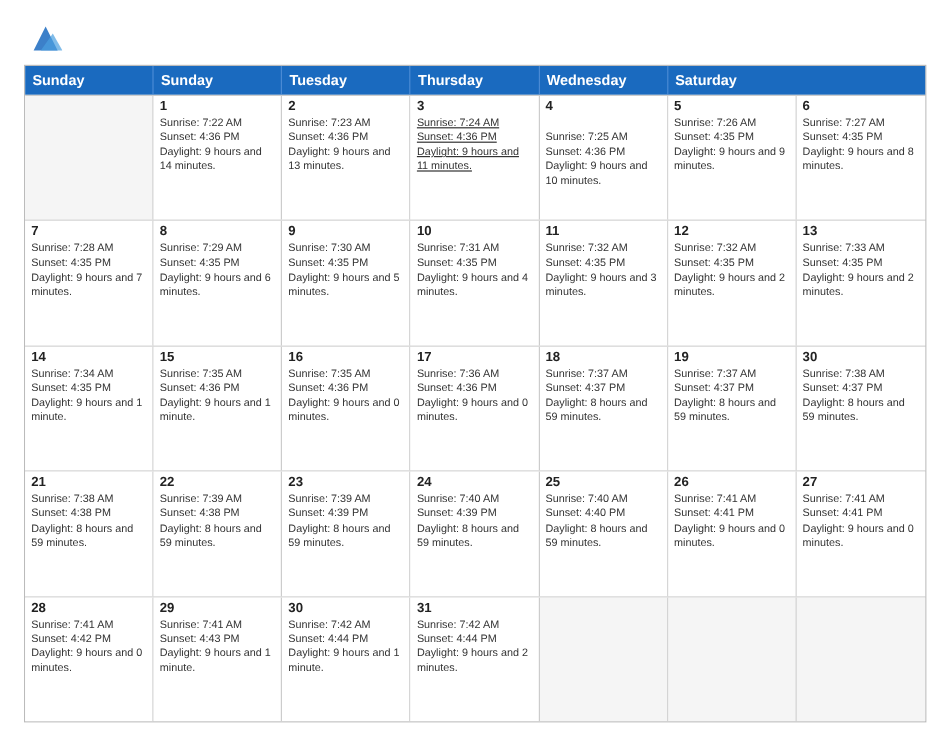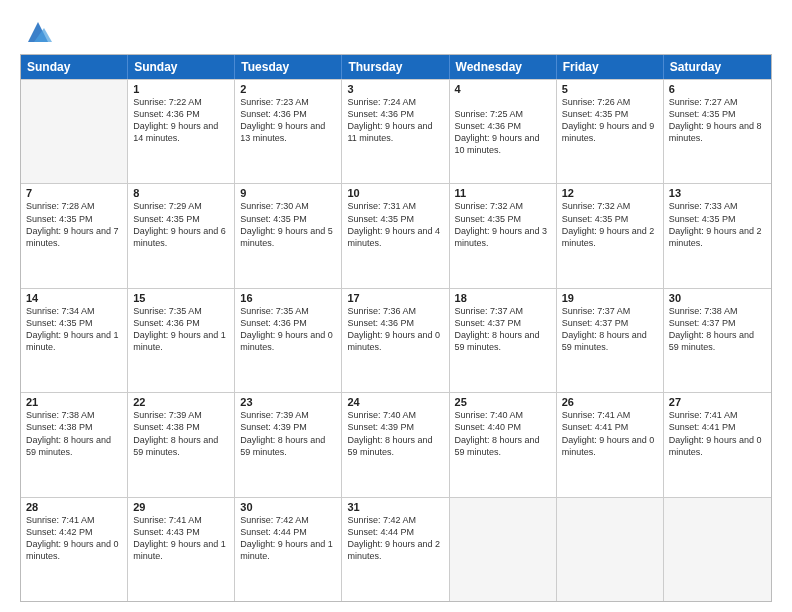--- a/index.html
+++ b/index.html
@@ -141,41 +141,40 @@
     </div>
   </div>
 
   <div class="calendar">
     <div class="cal-header">
     <div class="cal-header-cell">Sunday</div>
         <div class="cal-header-cell">Sunday</div>
         <div class="cal-header-cell">Tuesday</div>
         <div class="cal-header-cell">Thursday</div>
         <div class="cal-header-cell">Wednesday</div>
-        <div class="cal-header-cell">Friday</div>
         <div class="cal-header-cell">Saturday</div>
       </div>
     <div class="cal-body">
     <div class="cal-row">
           <div class="cal-cell empty"></div>
           <div class="cal-cell">
             <div class="day-num">1</div>
             <div class="cell-text" style="white-space: pre-line;">Sunrise: 7:22 AM
 Sunset: 4:36 PM
 Daylight: 9 hours and 14 minutes.</div>
           </div>
           <div class="cal-cell">
             <div class="day-num">2</div>
             <div class="cell-text" style="white-space: pre-line;">Sunrise: 7:23 AM
 Sunset: 4:36 PM
 Daylight: 9 hours and 13 minutes.</div>
           </div>
           <div class="cal-cell">
             <div class="day-num">3</div>
-            <div class="cell-text" style="white-space: pre-line;">Sunrise: 7:24 AM
+            <div class="cell-text" style="white-space: pre-line; text-decoration: underline;">Sunrise: 7:24 AM
 Sunset: 4:36 PM
 Daylight: 9 hours and 11 minutes.</div>
           </div>
           <div class="cal-cell">
             <div class="day-num">4</div>
             <div class="cell-text" style="white-space: pre-line; margin-top: 13px;">Sunrise: 7:25 AM
 Sunset: 4:36 PM
 Daylight: 9 hours and 10 minutes.</div>
           </div>
           <div class="cal-cell">

